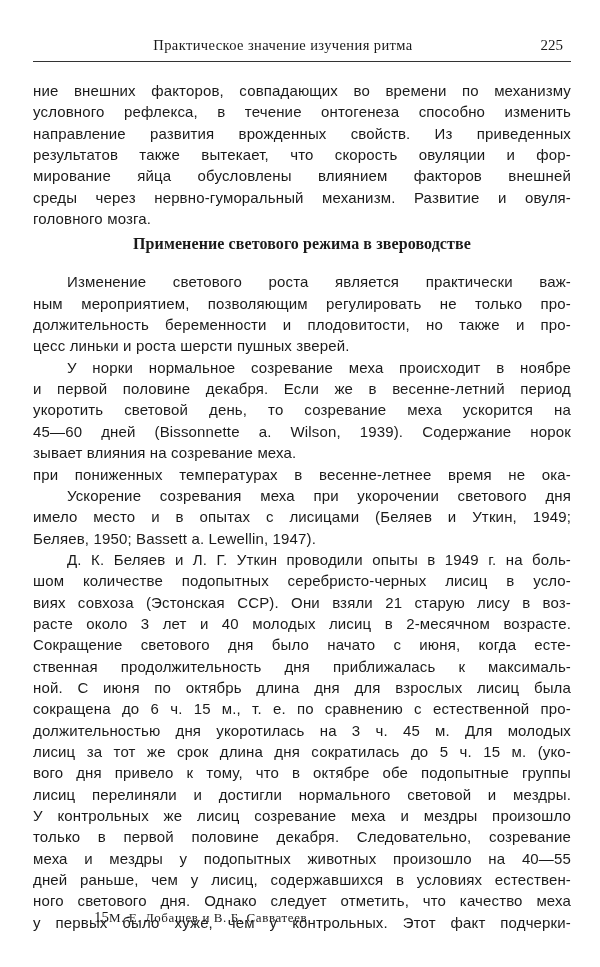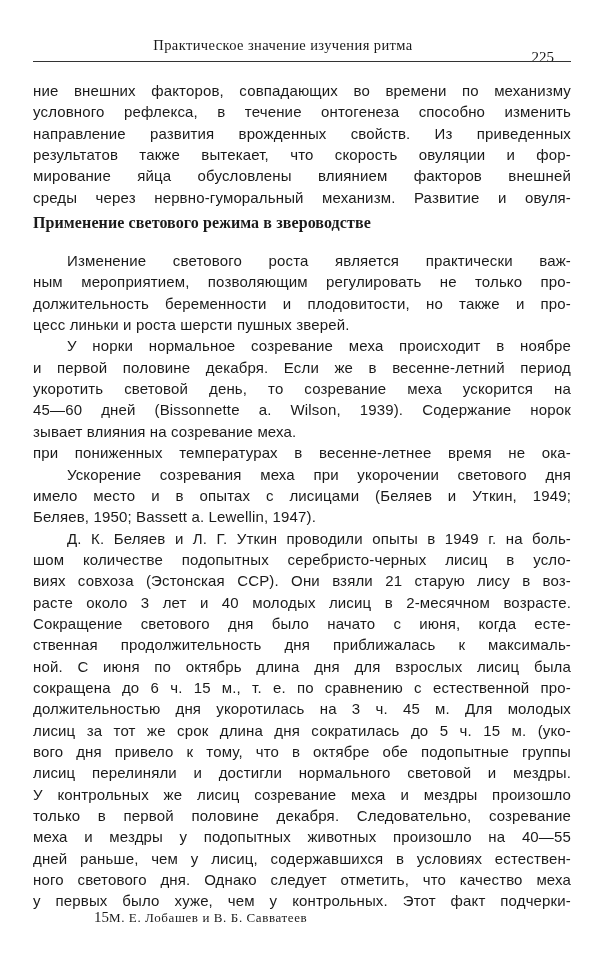--- a/index.html
+++ b/index.html
@@ -3,32 +3,32 @@
 <meta charset="utf-8">
 <style>
   html, body { margin:0; padding:0; background:#ffffff; }
   body { width:600px; height:967px; position:relative; overflow:hidden;
          font-family:"DejaVu Serif","Liberation Serif",serif; color:#1a1a1a; }
   .page { position:absolute; left:33px; top:0; width:538px; }
   .running-head { position:absolute; top:37px; left:0; width:538px; height:20px; }
   .running-title { position:absolute; left:0; width:500px; text-align:center;
                    font-size:14.5px; letter-spacing:0.4px;
                    font-family:"Liberation Serif",serif; }
-  .page-number { position:absolute; right:17px; top:0; font-size:15px;
-                 font-family:"Liberation Serif",serif;margin-top:12px; }
+  .page-number { position:absolute; right:8px; top:0; font-size:15px;
+                 font-family:"Liberation Serif",serif; }
   .rule { position:absolute; top:61px; left:0; width:538px; height:0;
           border-top:1.3px solid #333; }
   .body { position:absolute; top:80px; left:0; width:538px; }
   .line { display:block; height:21.35px; line-height:21.35px; font-size:15px;
           font-family:Liberation Sans, sans-serif; white-space:nowrap;
           text-align:justify; text-align-last:justify; letter-spacing:0.15px; }
   .line.last { text-align-last:left; }
   .line.indent { padding-left:34px; }
   .heading { display:block; height:27px; line-height:24px; margin:3px 0 12px 0;
-             text-align:left; font-weight:bold; font-size:16px;
+             text-align:center; font-weight:bold; font-size:16px;
              font-family:"Liberation Serif",serif; letter-spacing:0.1px; }
   .footer { position:absolute; top:909px; left:94px; font-size:13px;
             font-family:"Liberation Serif",serif; letter-spacing:0.6px; }
   .footer .sig { font-size:15px; letter-spacing:0; }
 </style>
 </head>
 <body>
 
 <div class="page">
 
@@ -40,20 +40,21 @@
 
   <div class="body">
 
     <div>
       <span class="line">ние внешних факторов, совпадающих во времени по механизму</span>
       <span class="line">условного рефлекса, в течение онтогенеза способно изменить</span>
       <span class="line">направление развития врожденных свойств. Из приведенных</span>
       <span class="line">результатов также вытекает, что скорость овуляции и фор-</span>
       <span class="line">мирование яйца обусловлены влиянием факторов внешней</span>
       <span class="line">среды через нервно-гуморальный механизм. Развитие и овуля-</span>
+      <span class="line last">головного мозга.</span>
     </div>
 
     <div class="heading">Применение светового режима в звероводстве</div>
 
     <div>
       <span class="line indent">Изменение светового роста является практически важ-</span>
       <span class="line">ным мероприятием, позволяющим регулировать не только про-</span>
       <span class="line">должительность беременности и плодовитости, но также и про-</span>
       <span class="line last">цесс линьки и роста шерсти пушных зверей.</span>
     </div>

